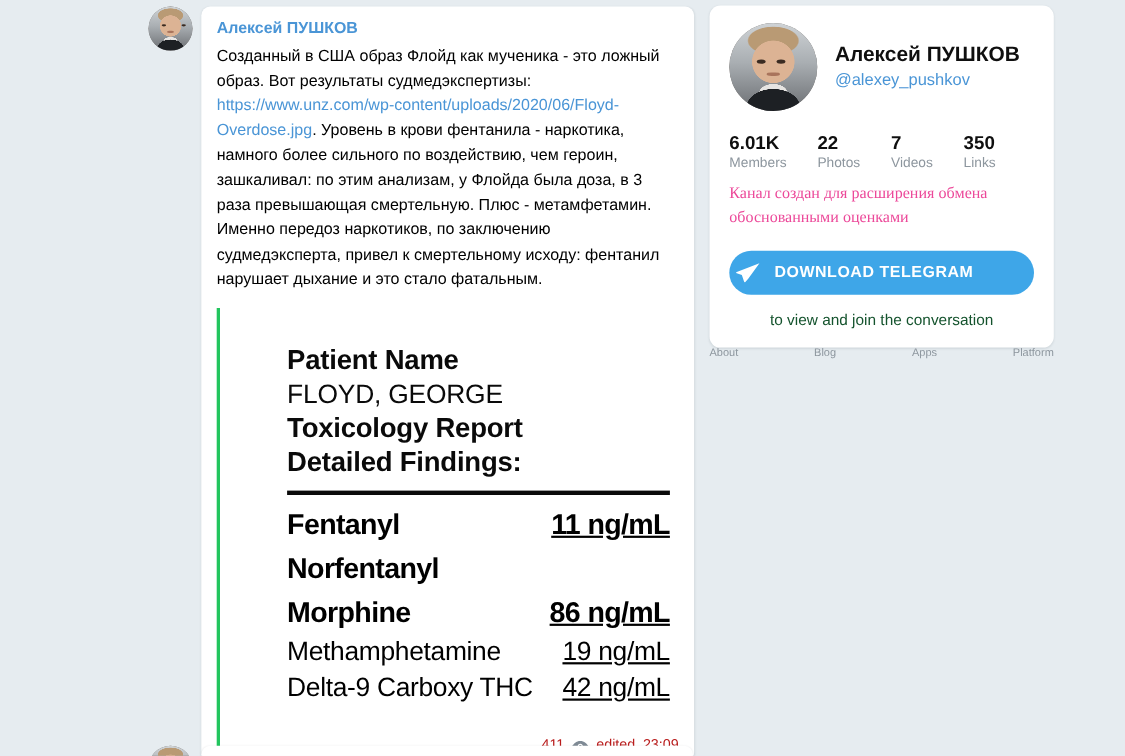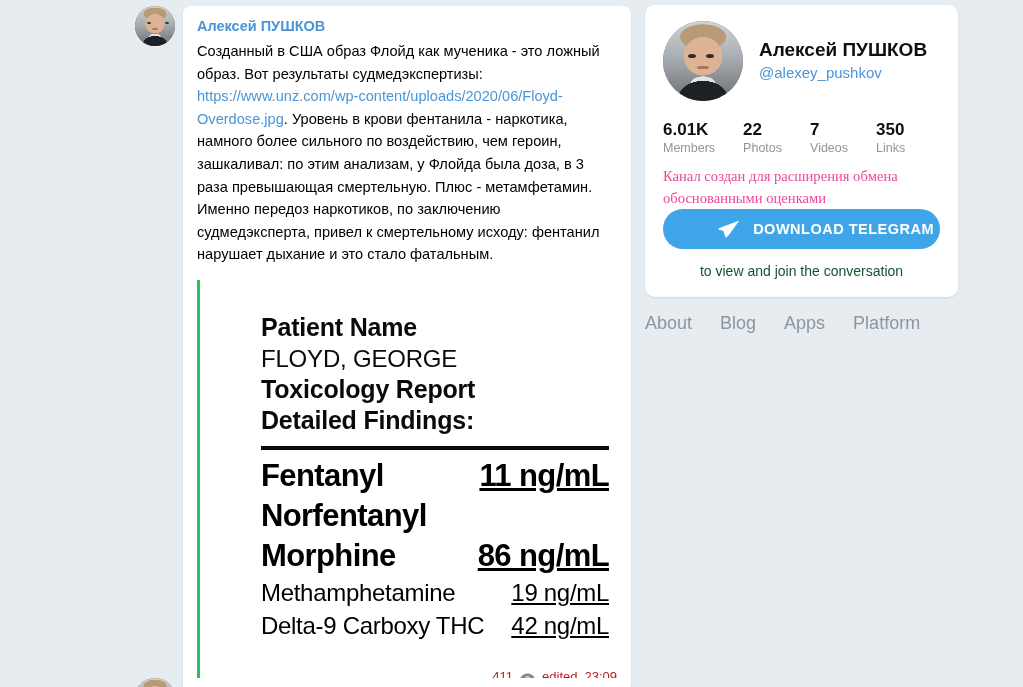--- a/index.html
+++ b/index.html
@@ -113,21 +113,21 @@
     margin-left: 13px;
     background: #ffffff;
     width: 404px;
     height: 404px;
     padding: 32px 10px 10px 48px;
     position: relative;
   }
   .tox-line { color: #0a0a0a; white-space: nowrap; }
   .tox-bold   { font-weight: bold; font-size: 25px; line-height: 31px; letter-spacing: -0.2px; }
   .tox-plain  { font-weight: normal; font-size: 24px; line-height: 31px; letter-spacing: -0.2px; }
-  .tox-bold-l { font-weight: bold; font-size: 31px; line-height: 40px; letter-spacing: -0.6px; }
+  .tox-bold-l { font-weight: bold; font-size: 26px; line-height: 40px; letter-spacing: -0.6px; }
   .tox-plain-l{ font-weight: normal; font-size: 24px; line-height: 33px; letter-spacing: -0.3px; }
   .tox-rule {
     height: 4px;
     background: #0a0a0a;
     width: 348px;
     margin: 10px 0 6px 0;
   }
   .tox-row { display: flex; }
   .tox-row .nm { }
   .tox-row .vl { margin-left: auto; text-decoration: underline; }
@@ -207,50 +207,50 @@
 
   .panel-desc {
     margin-top: 8px;
     font-size: 14.6px;
     line-height: 22px;
     color: #ec4899;
     font-family: Liberation Serif, serif;
   }
 
   .dl-btn {
+    margin-top: 19px;
     height: 40px;
     background: #3ea6e8;
     border-radius: 20px;
     color: #fff;
     font-size: 14.5px;
     font-weight: bold;
     letter-spacing: 0.5px;
     display: flex;
     align-items: center;
-    justify-content: flex-end;
+    justify-content: flex-start;
     gap: 13px;
     cursor: pointer;
     border: none;
     width: 100%;
   }
   .plane { display: inline-flex; }
 
   .join-note {
     margin-top: 14px;
     text-align: center;
     font-size: 14px;
     color: #14532d;
   }
 
   .panel-links {
-    margin-top: 16px;
-    display: flex;
-    justify-content: flex-start;
+    display: flex;
+    justify-content: space-between;
     gap: 28px;
-    font-size: 18px;
+    font-size: 10px;
     color: #8d969e;
   }
   .panel-links span { cursor: pointer; }
 </style>
 </head>
 <body>
 
 <div id="page">
 
   <div id="message-column">

